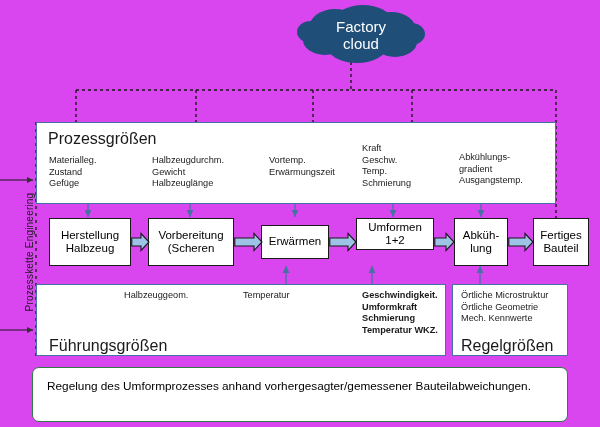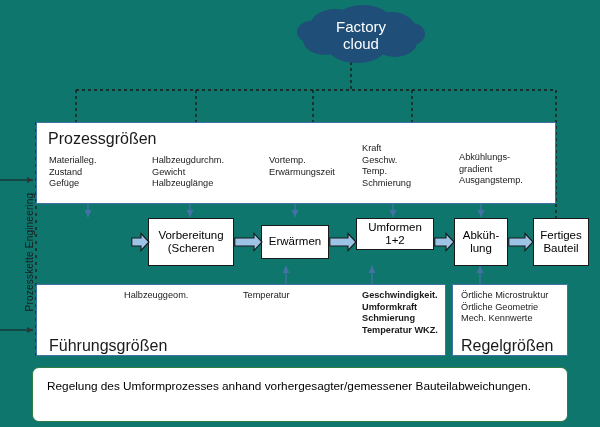--- a/index.html
+++ b/index.html
@@ -1,17 +1,17 @@
 <!DOCTYPE html>
 <html><head>
 <meta charset="utf-8">
 <style>
   html,body{margin:0;padding:0;background:#ffffff;}
   body{font-family:"Liberation Sans", sans-serif;}
-  #stage{position:relative;width:600px;height:427px;background:#0f766e;overflow:hidden;}
+  #stage{position:relative;width:600px;height:427px;background:#d946ef;overflow:hidden;}
   .abs{position:absolute;}
 
   
   #cloud{left:295px;top:4px;width:132px;height:62px;}
   #cloud svg{display:block;}
   #cloud-label{position:absolute;left:0;top:0;width:132px;height:62px;
     display:flex;flex-direction:column;align-items:center;justify-content:center;
     color:#ffffff;font-size:15px;line-height:17px;text-align:center;pointer-events:none;}
 
   
@@ -123,20 +123,22 @@
   <div class="abs gitem" style="left:269px;top:155px;width:92px;">Vortemp.
 Erwärmungszeit</div>
   <div class="abs gitem" style="left:362px;top:143px;width:84px;">Kraft
 Geschw.
 Temp.
 Schmierung</div>
   <div class="abs gitem" style="left:459px;top:152px;width:96px;">Abkühlungs-
 gradient
 Ausgangstemp.</div>
 
+  <div class="abs pbox" style="left:49px;top:218px;width:82px;height:48px;white-space:pre-line;">Herstellung
+Halbzeug</div>
   <div class="abs pbox" style="left:148px;top:218px;width:86px;height:48px;white-space:pre-line;">Vorbereitung
 (Scheren</div>
   <div class="abs pbox" style="left:261px;top:225px;width:68px;height:34px;white-space:pre-line;">Erwärmen</div>
   <div class="abs pbox" style="left:356px;top:218px;width:78px;height:32px;white-space:pre-line;">Umformen
 1+2</div>
   <div class="abs pbox" style="left:533px;top:218px;width:56px;height:48px;white-space:pre-line;">Fertiges
 Bauteil</div>
   <div class="abs pbox" style="left:454px;top:218px;width:54px;height:48px;white-space:pre-line;">Abküh-
 lung</div>
 

